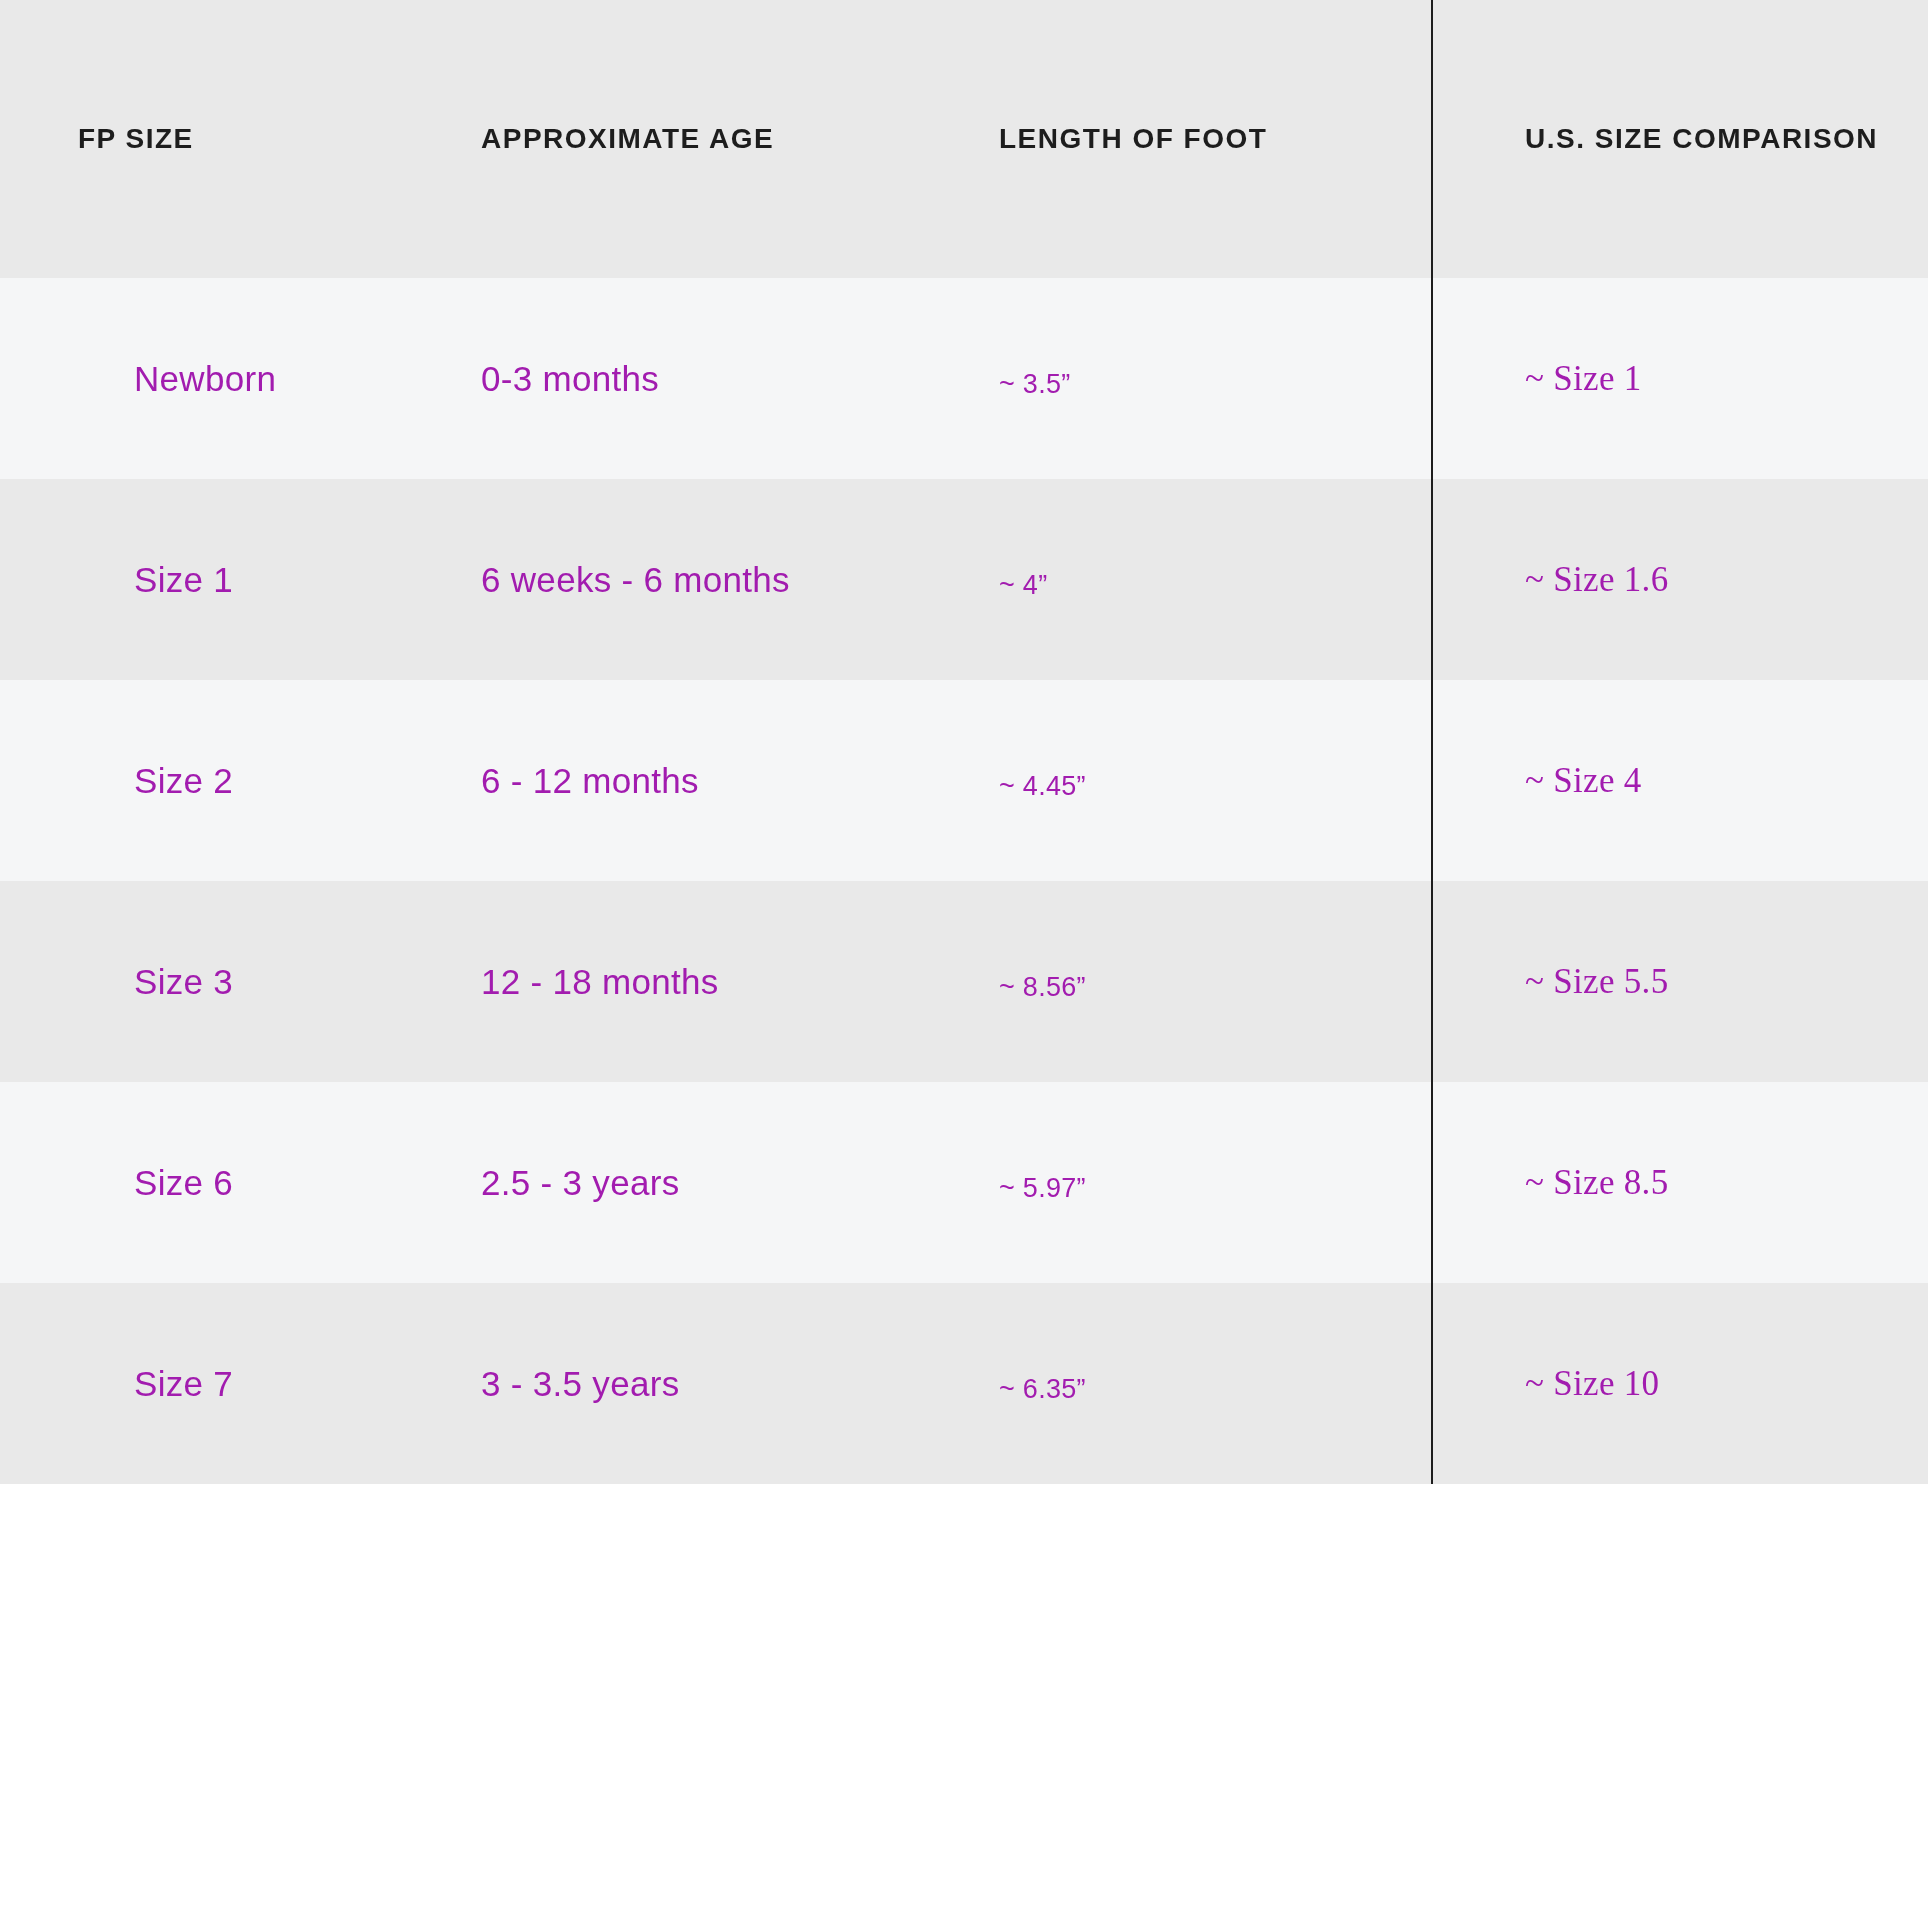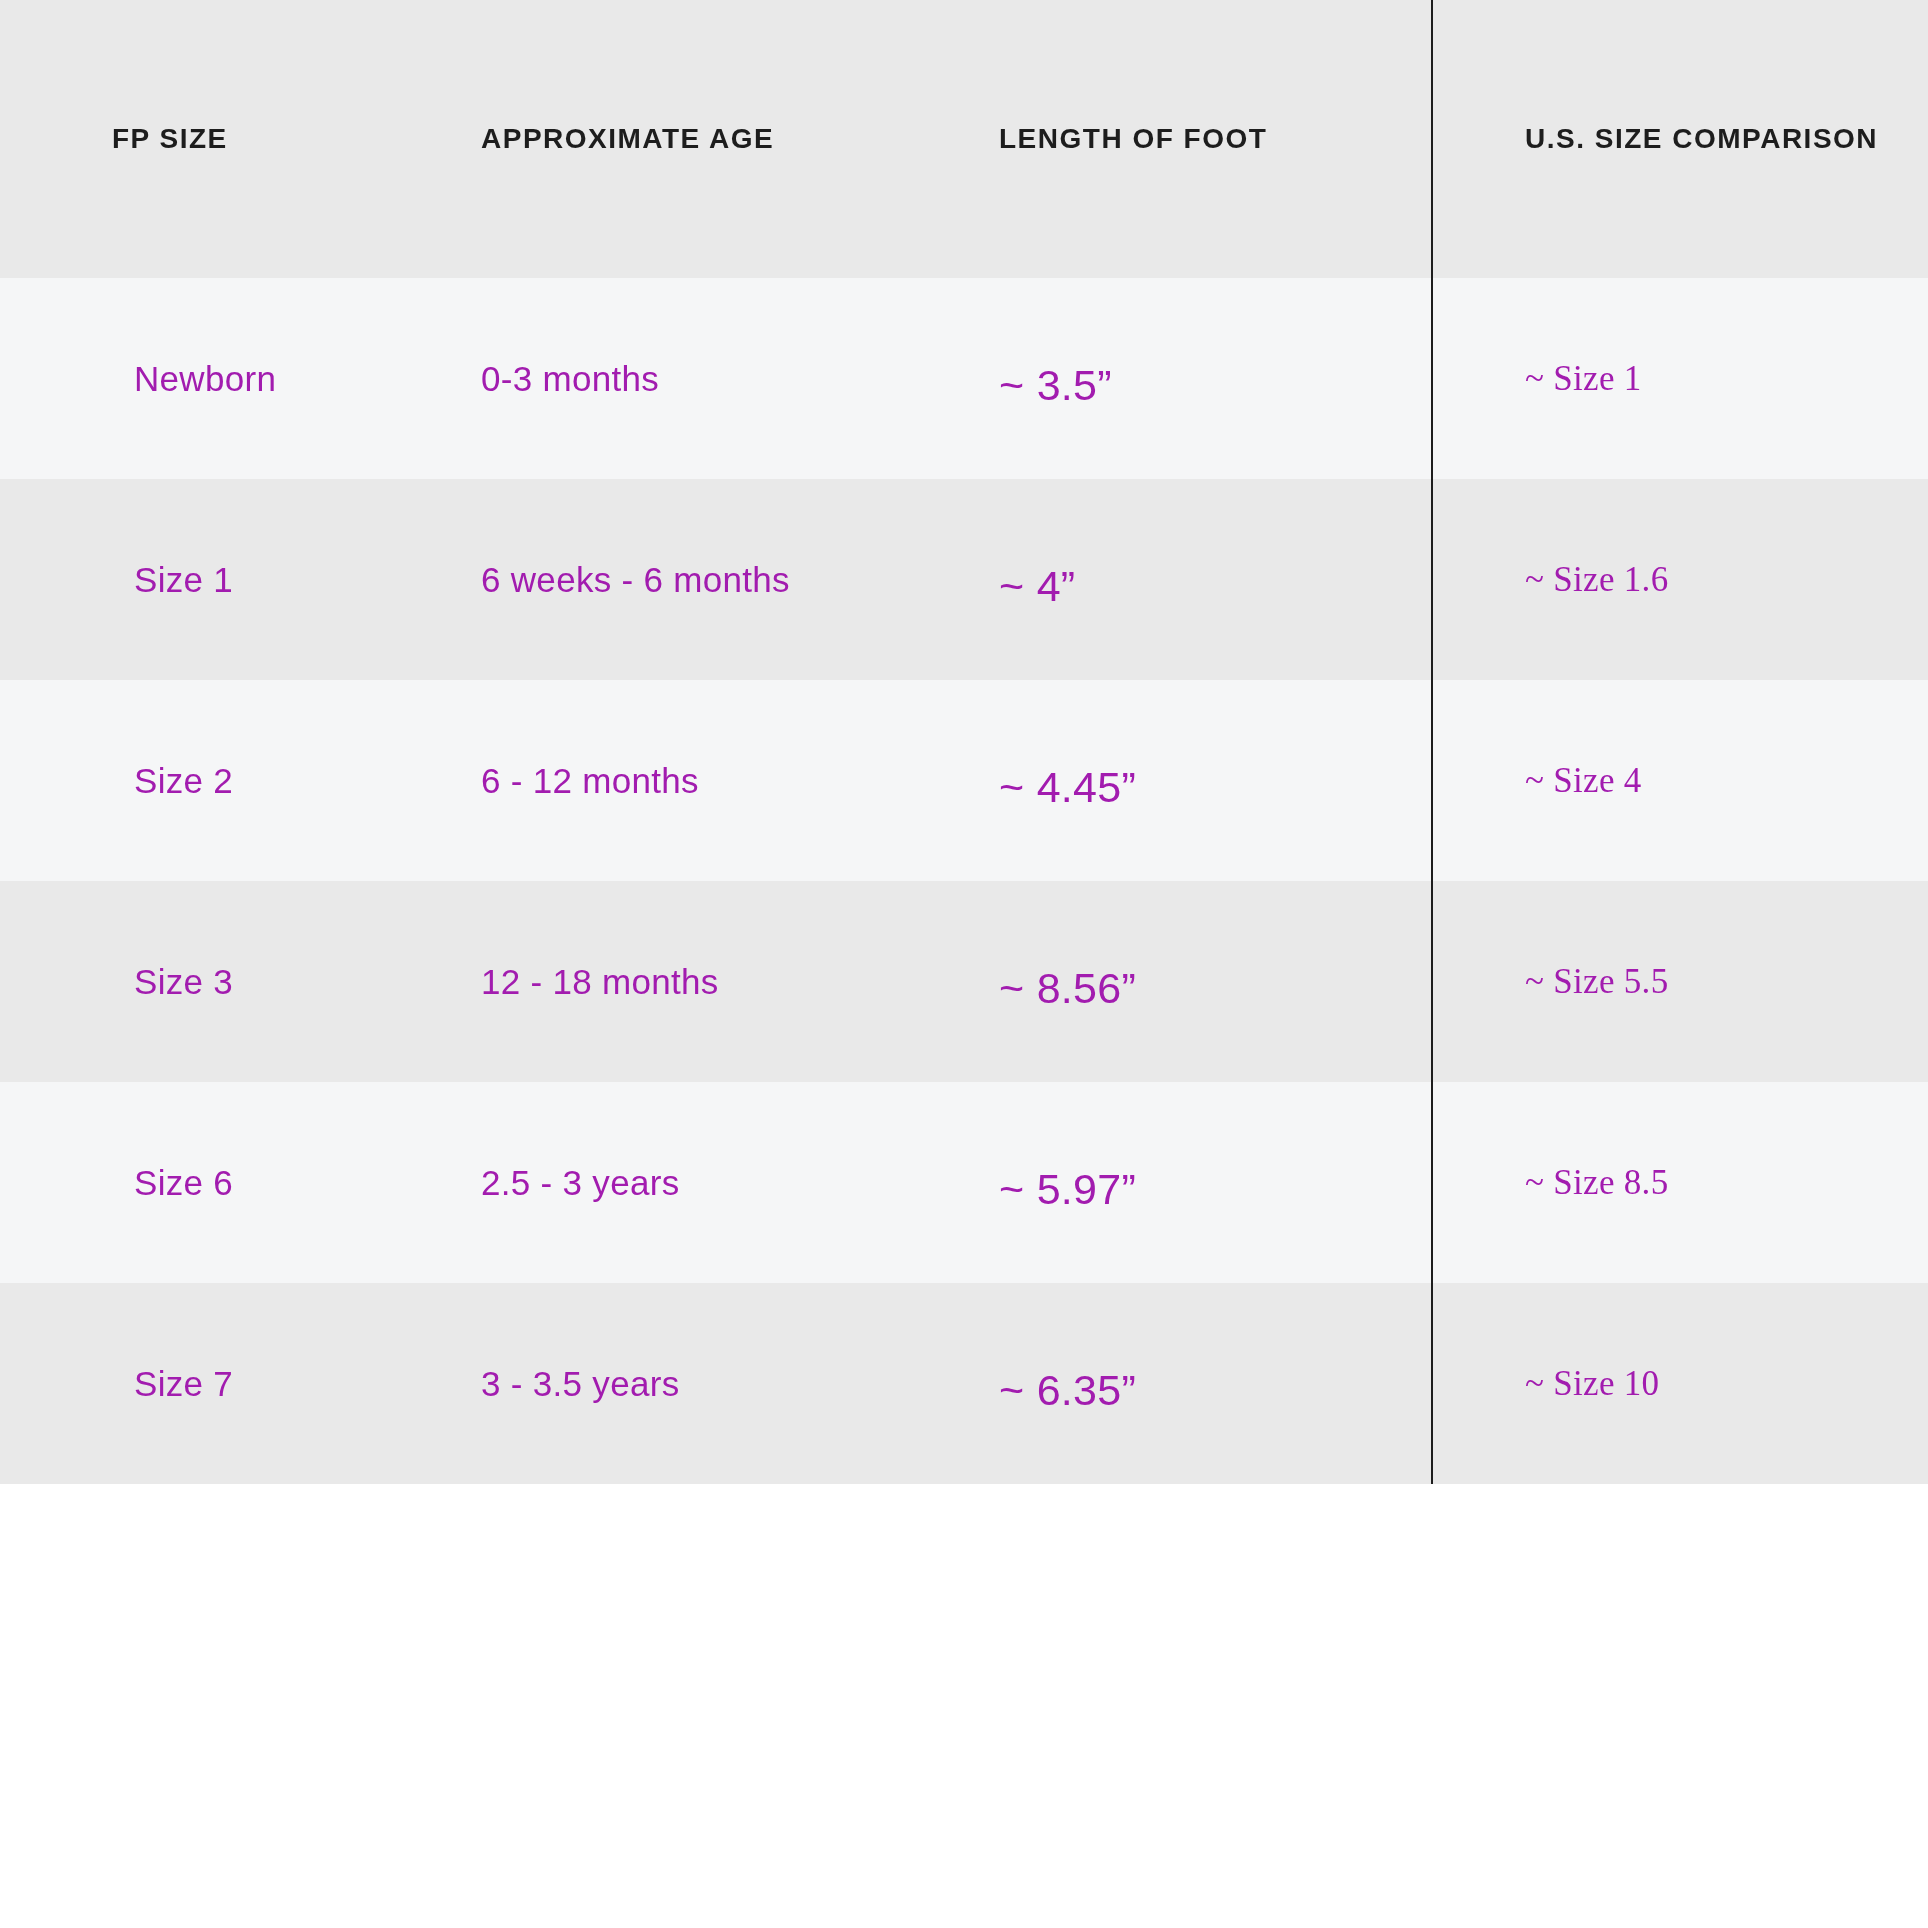--- a/index.html
+++ b/index.html
@@ -39,21 +39,21 @@
     text-align: left;
     font-size: 28px;
     font-weight: bold;
     letter-spacing: 1.5px;
     color: #1d1d1d;
     padding: 0 0 0 132px;
     line-height: 1.45;
     box-sizing: border-box;
   }
 
-  thead th.col-head-fp      { padding-left: 112px; }
+  thead th.col-head-fp      { padding-left: 78px; }
   thead th.col-head-age     { padding-left: 38px; }
   thead th.col-head-length  { padding-left: 38px; }
   thead th.col-head-us      { padding-left: 92px; border-left: 2.8px solid #1d1d1d; }
 
   tbody td {
     height: 201px;
     vertical-align: middle;
     text-align: left;
     font-size: 35px;
     font-weight: 400;
@@ -66,21 +66,21 @@
   tbody td.cell-fp      { padding-left: 134px; }
   tbody td.cell-age     { padding-left: 38px; }
   tbody td.cell-length  { padding-left: 38px; }
   tbody td.cell-us      { padding-left: 92px; border-left: 2.8px solid #1d1d1d; font-family: Liberation Serif, serif; }
 
   tbody tr.row-light td { background: #f5f6f7; }
   tbody tr.row-dark  td { background: #e9e9e9; }
 
   .length-val {
     display: inline-block;
-    font-size: 43px;
+    font-size: 27px;
     margin-top: 13px;
   }
 </style>
 </head>
 <body>
 
 <div class="size-chart">
   <table class="chart-table">
     <colgroup>
       <col class="col-fp">

